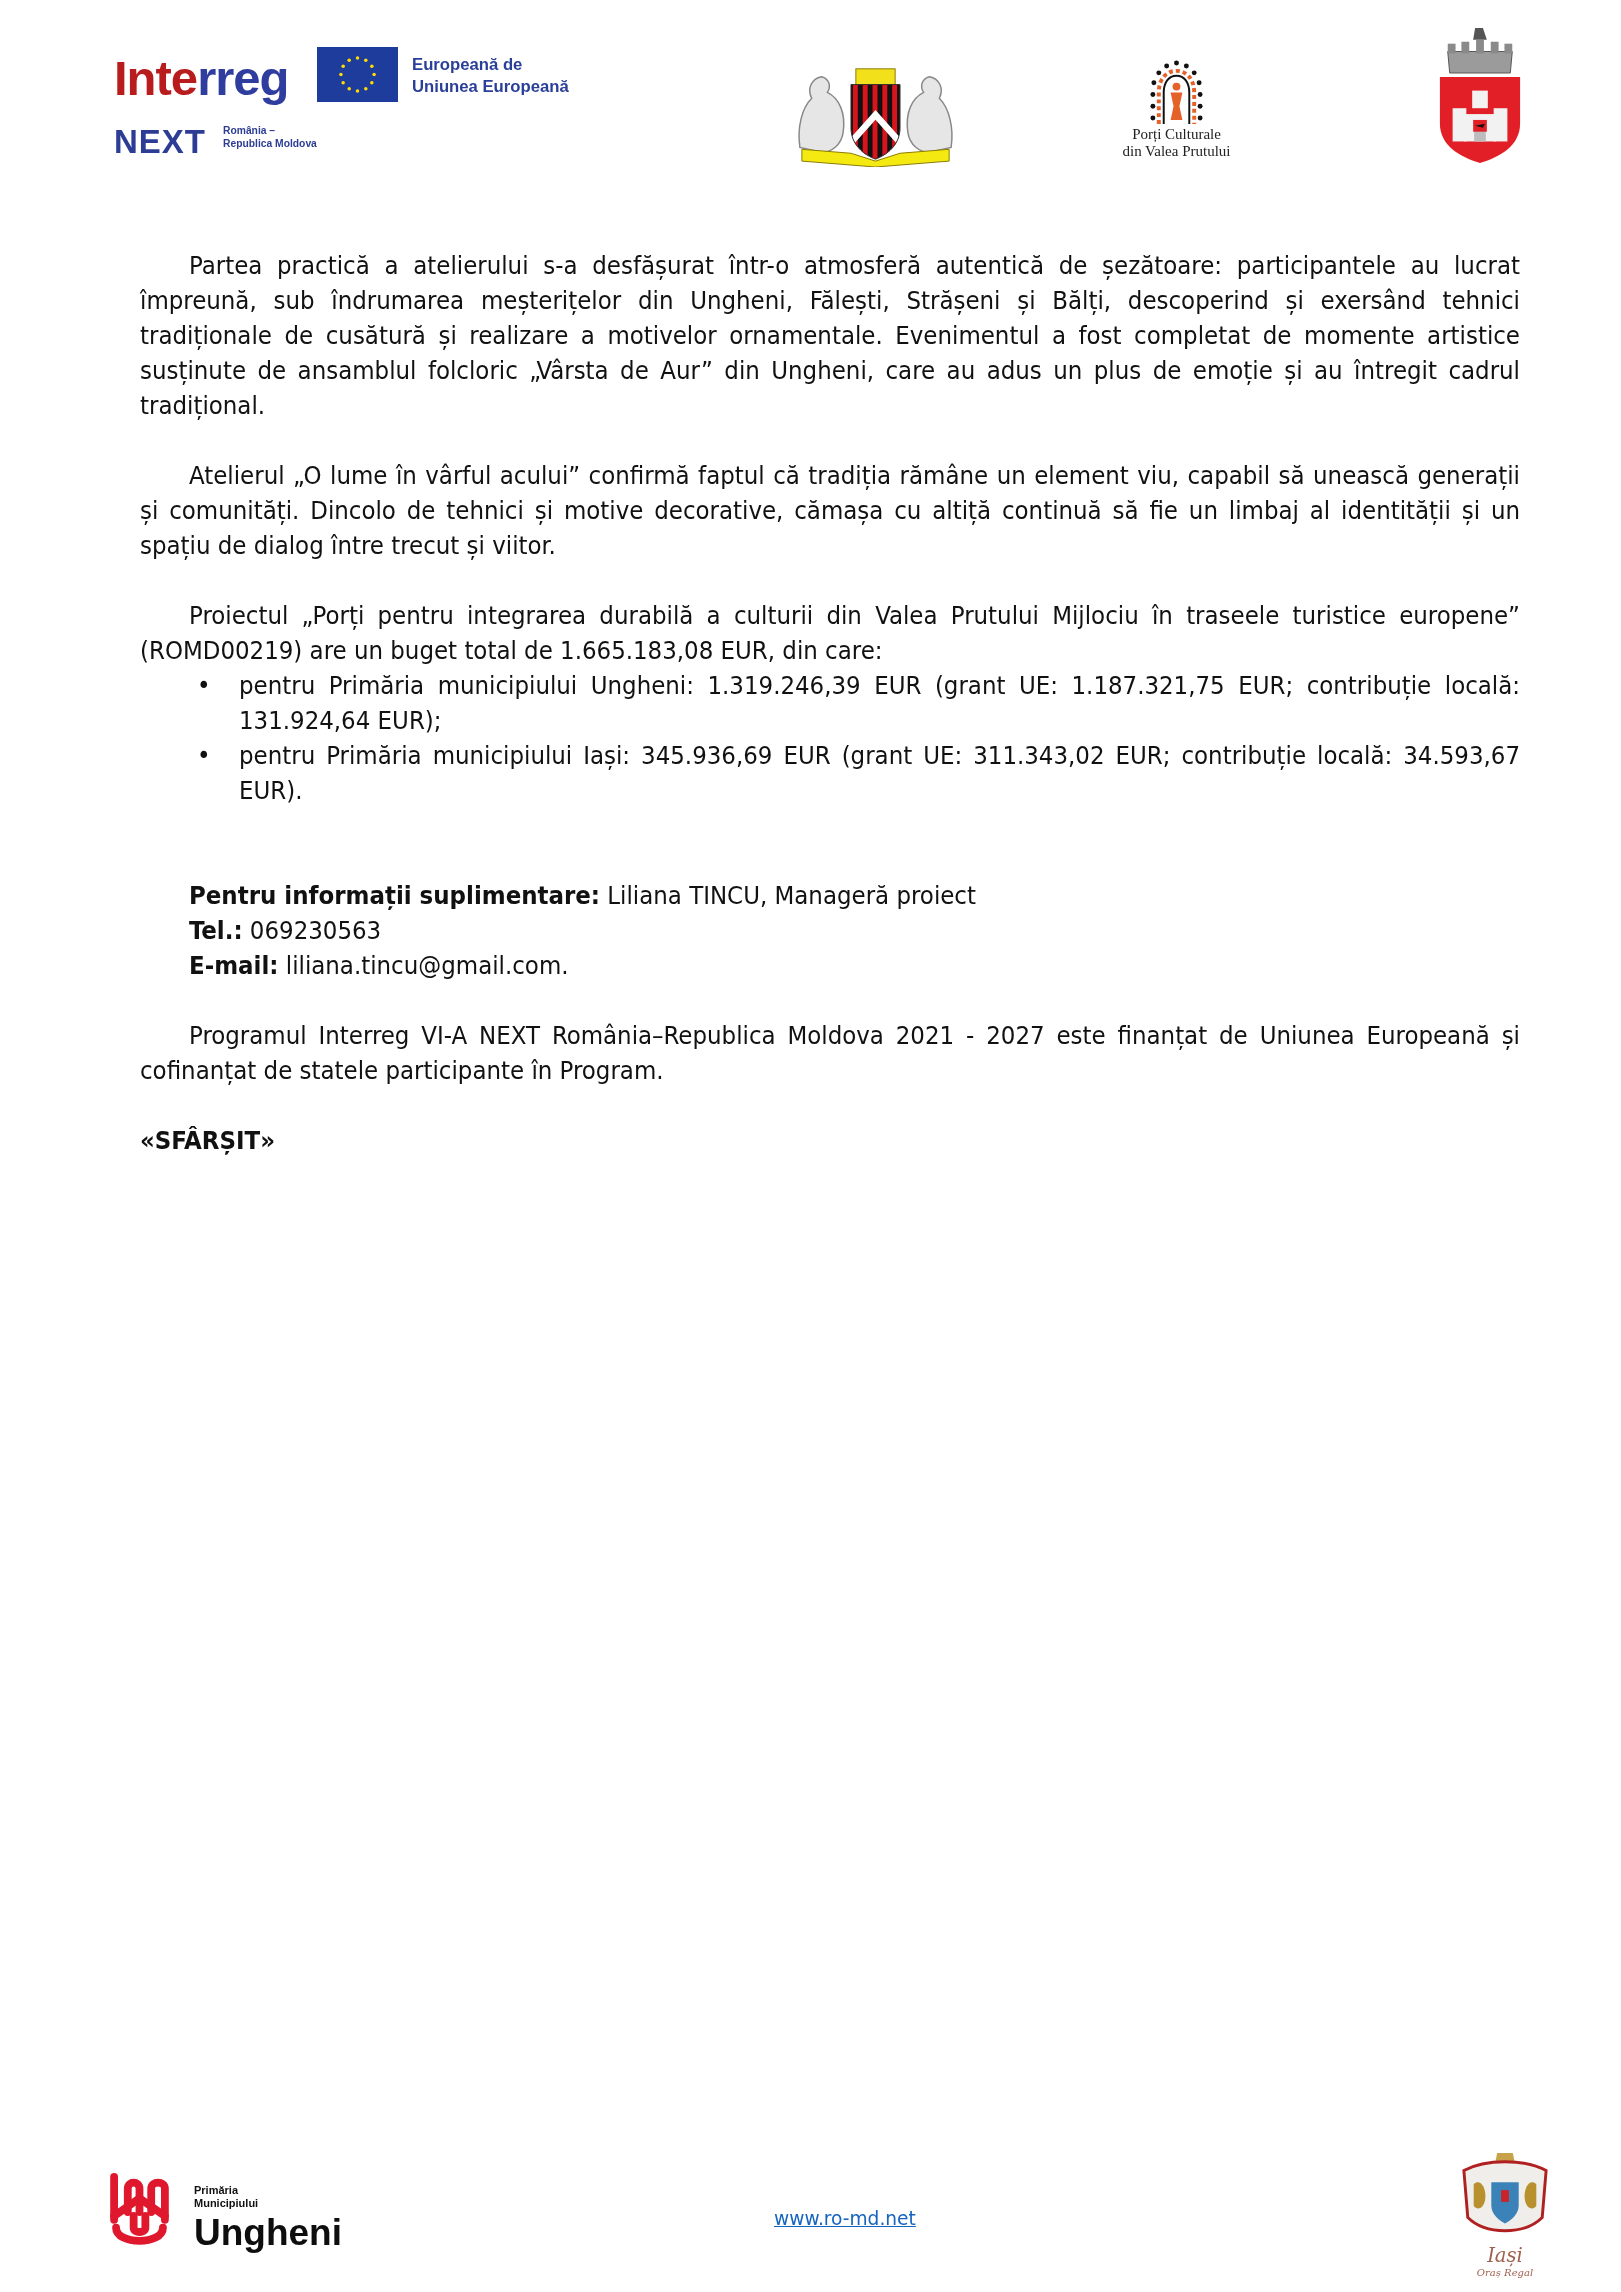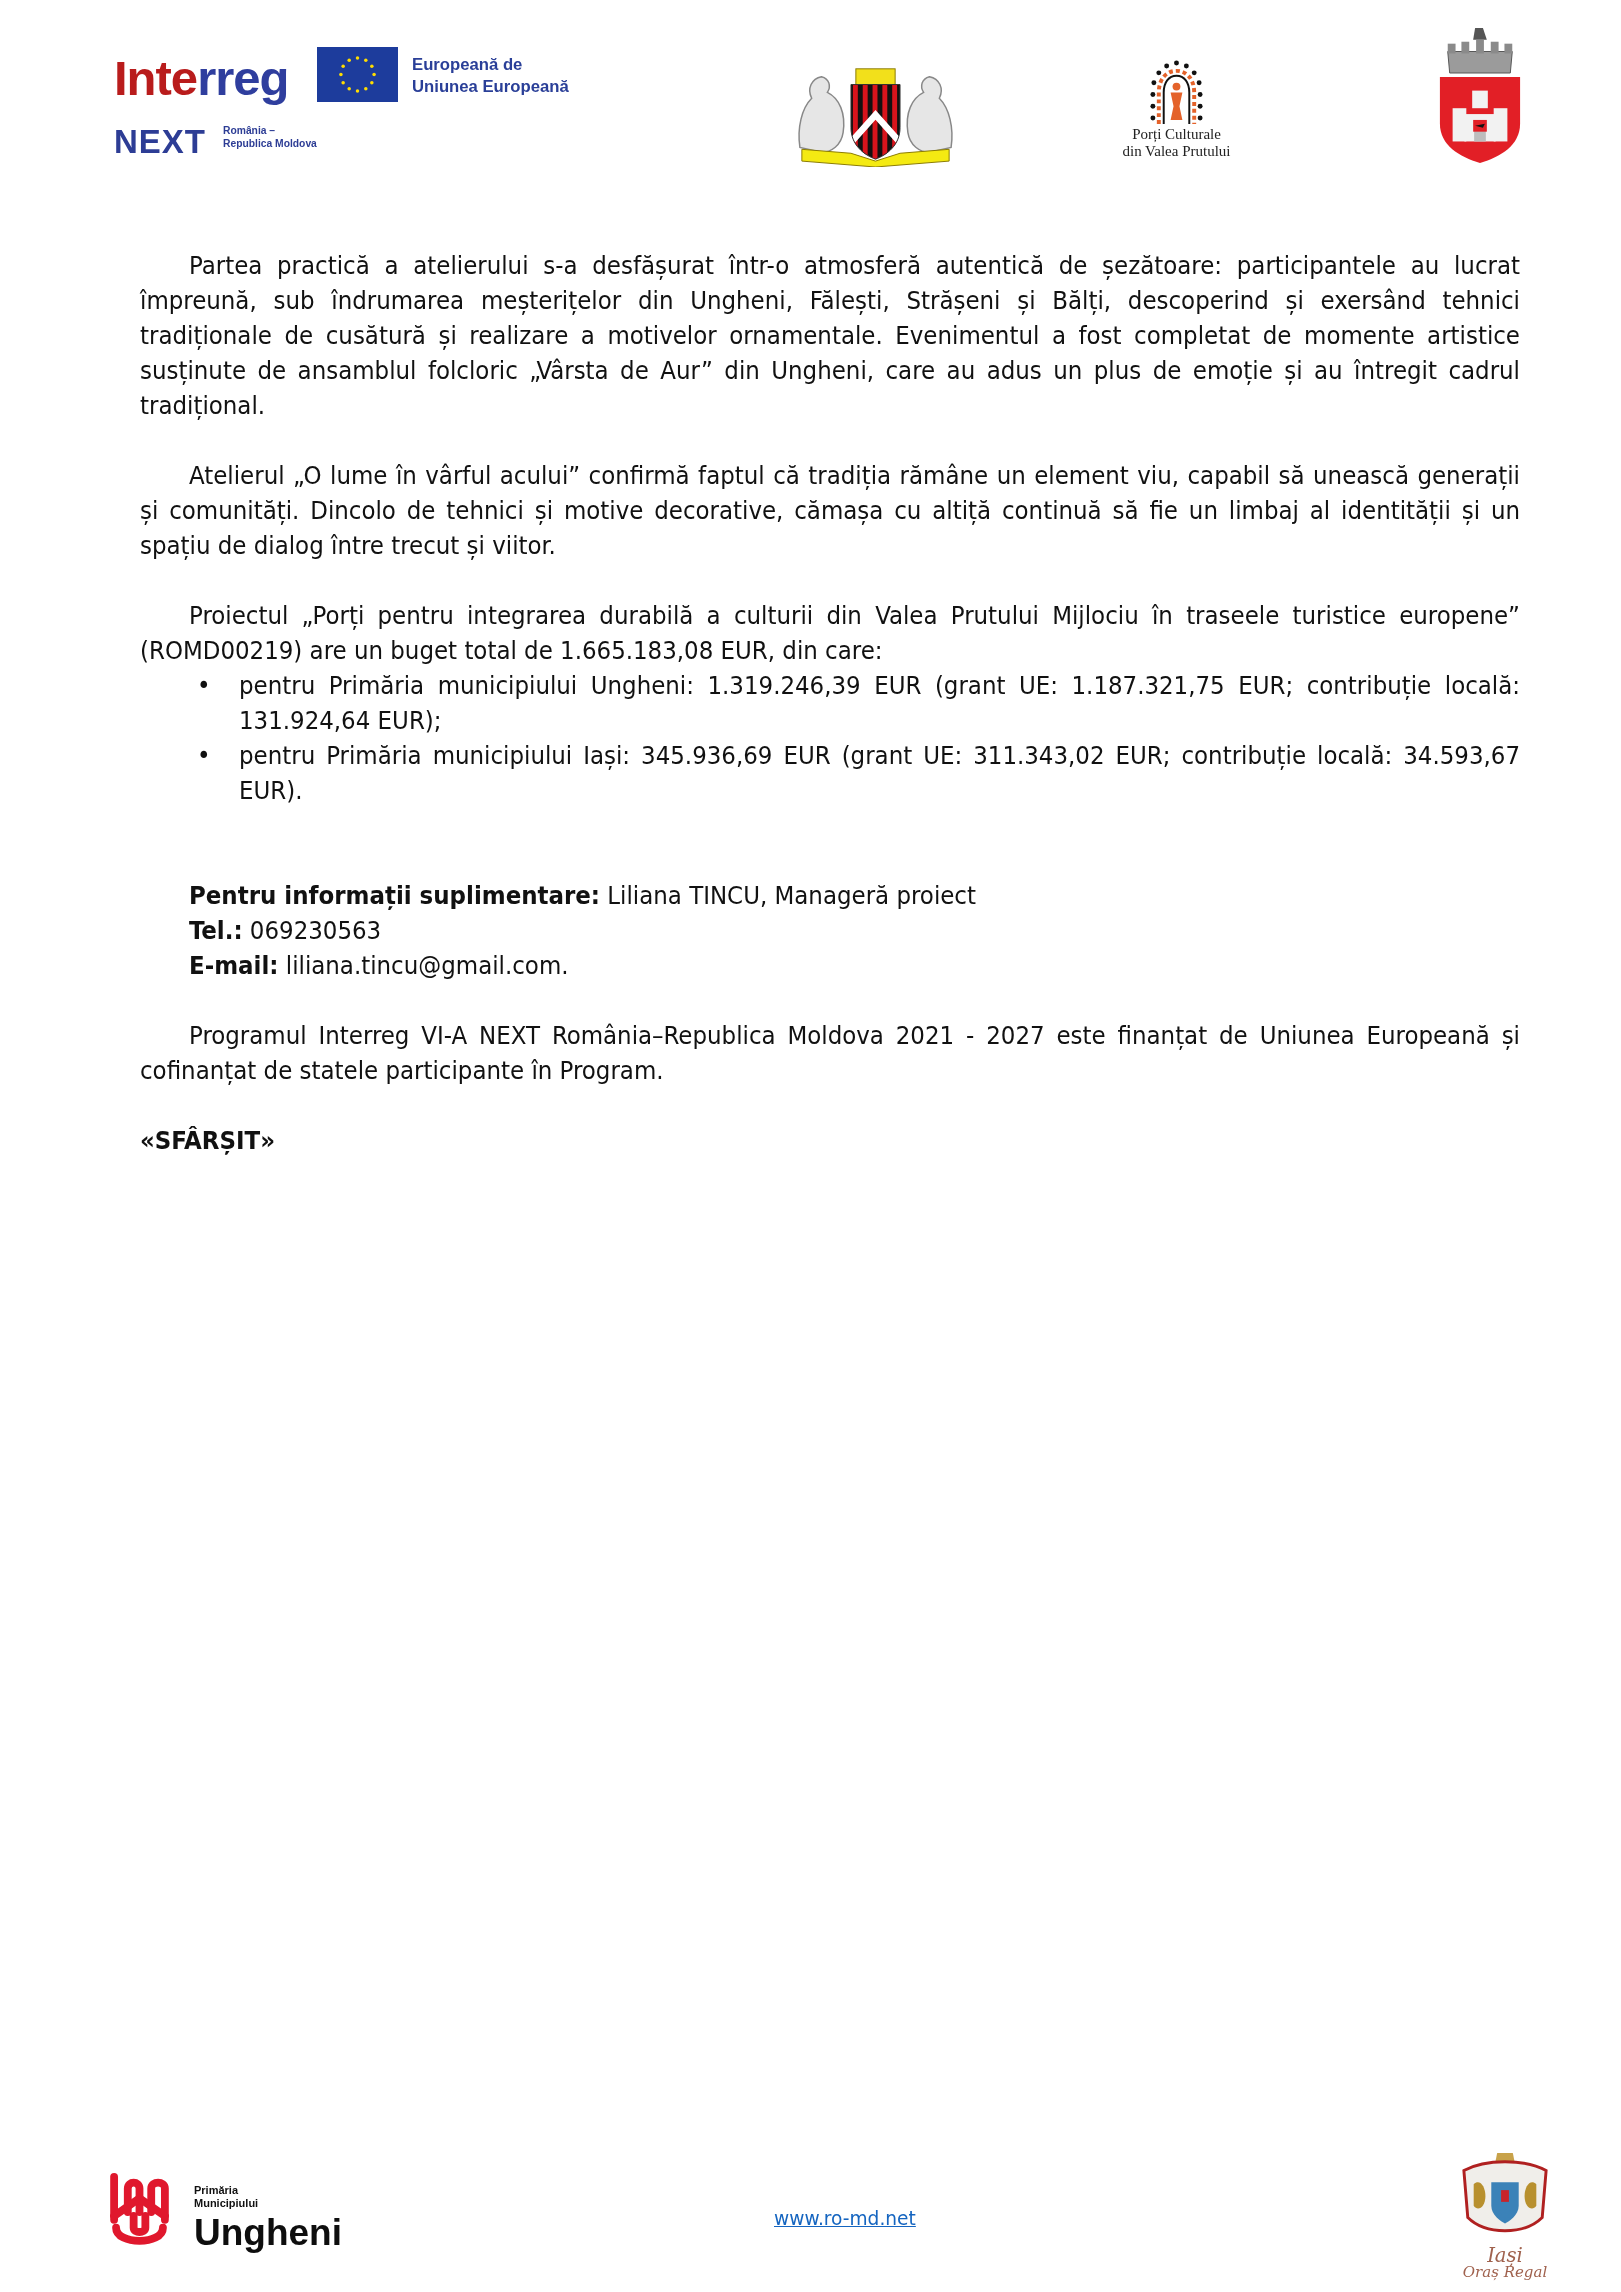--- a/index.html
+++ b/index.html
@@ -35,21 +35,21 @@
 
   
   .footer-ungheni { position: absolute; left: 108px; top: 2169px; width: 255px; height: 88px; }
   .fu-icon { position: absolute; left: 0; top: 2px; width: 63px; height: 83px; }
   .fu-small { position: absolute; left: 86px; top: 14.7px; font-family: "Liberation Sans", sans-serif; font-weight: bold; font-size: 11px; line-height: 13.7px; color: #111; }
   .fu-big { position: absolute; left: 86px; top: 44px; font-family: "Liberation Sans", sans-serif; font-weight: bold; font-size: 37px; line-height: 39px; color: #0e0e0e; }
   .footer-link { position: absolute; left: 774px; top: 2208px; font-family: "DejaVu Sans", sans-serif; font-size: 18.6px; color: #1565c0; text-decoration: underline; }
   .footer-iasi { position: absolute; left: 1451px; top: 2149px; width: 108px; height: 142px; text-align: center; }
   .iasi-script { font-family: "DejaVu Serif", serif; font-style: italic; color: #a0624e; }
   .iasi-script .l1 { font-size: 19.6px; line-height: 19.6px; display: block; }
-  .iasi-script .l2 { font-size: 15px; line-height: 13.7px; display: block; }
+  .iasi-script .l2 { font-size: 10px; line-height: 13.7px; display: block; }
 </style>
 </head>
 <body>
 
 <div class="header">
 
   <div class="interreg">
     <span class="lt">Inte</span><span class="dk">rreg</span>
   </div>
 

